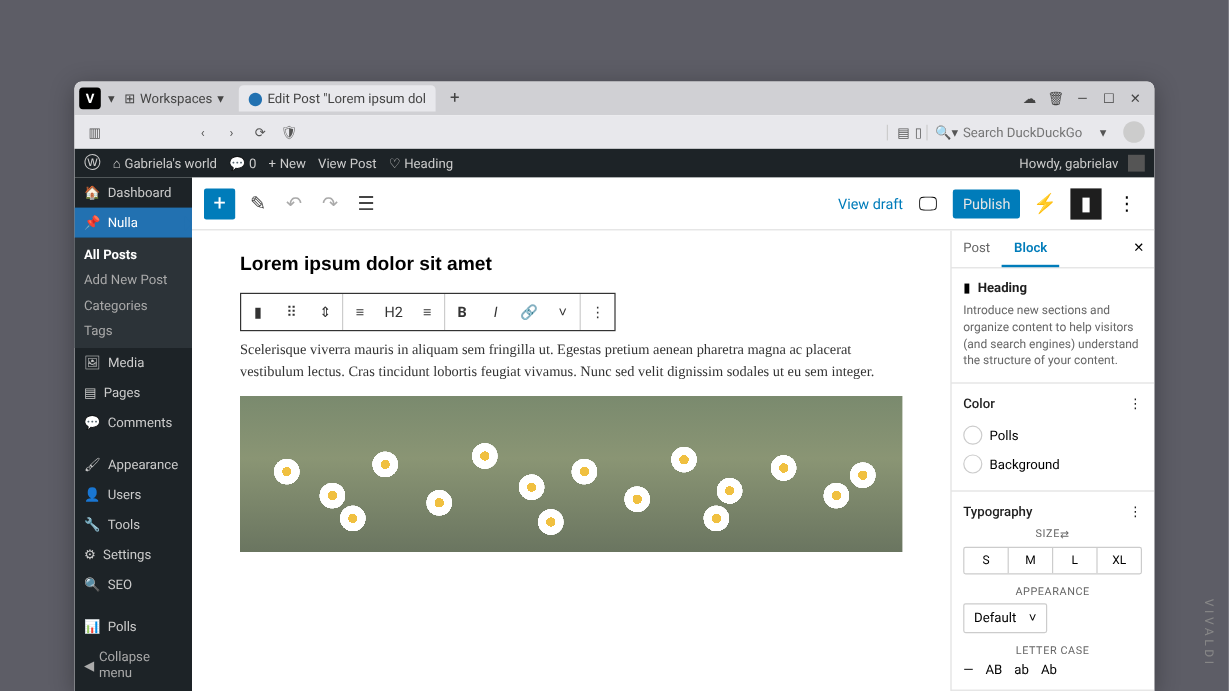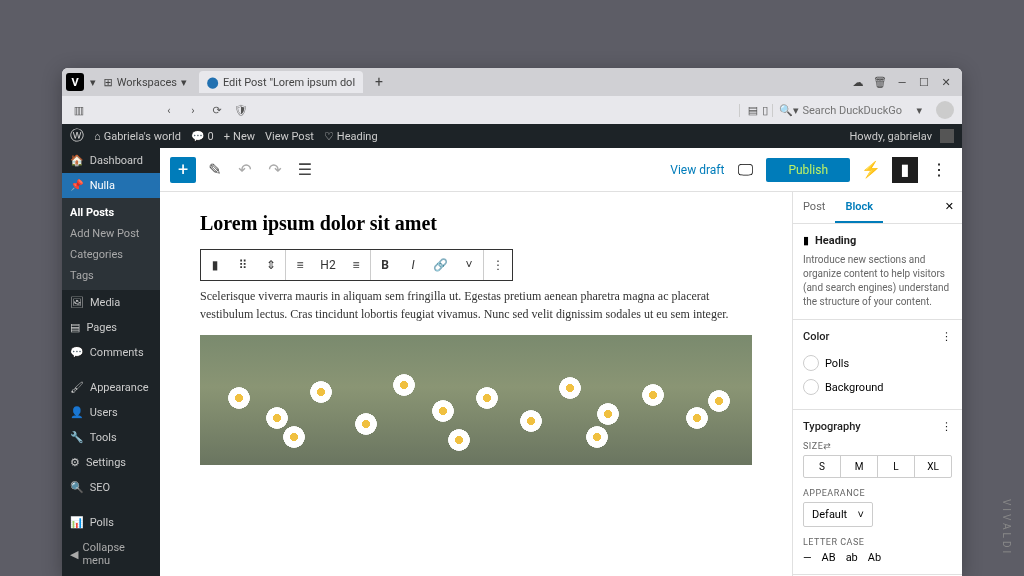--- a/index.html
+++ b/index.html
@@ -29,26 +29,26 @@
 .sb-item.active::after{content:"";position:absolute;right:-6px;top:50%;transform:translateY(-50%);border:6px solid transparent;border-left-color:#2271b1}
 .sb-sub{background:#2c3338;padding:4px 0}
 .sb-sub div{padding:4px 8px 4px 8px;cursor:pointer;color:#aaa}
 .sb-sub div.sub-active{color:#fff;font-weight:bold}
 .editor{flex:1;display:flex;flex-direction:column;background:#fff}
 .edbar{height:44px;border-bottom:1px solid #e0e0e0;display:flex;align-items:center;padding:0 10px;gap:8px}
 .ed-add{width:26px;height:26px;background:#1e1e1e;color:#fff;display:flex;align-items:center;justify-content:center;border-radius:2px;font-size:18px;cursor:pointer;background:#007cba}
 .ed-icon{width:22px;text-align:center;color:#444;cursor:pointer}
 .ed-right{margin-left:auto;display:flex;align-items:center;gap:8px}
 .save-draft{color:#007cba;font-size:12px;cursor:pointer}
-.publish{background:#007cba;color:#bef264;padding:5px 22px;border-radius:2px;font-size:12px;cursor:pointer}
+.publish{background:#007cba;color:#e5e5e5;padding:5px 8px;border-radius:2px;font-size:12px;cursor:pointer}
 .sq-icon{width:26px;height:26px;display:flex;align-items:center;justify-content:center;border:1px solid transparent;cursor:pointer}
 .sq-icon.dark{background:#1e1e1e;color:#fff}
 .content{flex:1;display:flex;overflow:hidden}
 .canvas{flex:1;overflow-y:auto;padding:20px 40px}
-.canvas h1{font-size:20px;font-weight:600;margin-bottom:14px;font-family:Liberation Serif, serif}
+.canvas h1{font-size:16px;font-weight:600;margin-bottom:14px;font-family:Liberation Sans, sans-serif}
 .canvas p{font-size:12px;color:#333;line-height:1.5;margin-bottom:12px;font-family:Georgia,serif}
 .canvas h2{font-size:18px;font-weight:700;margin:8px 0 12px;font-family:Georgia,serif}
 .blocktoolbar{display:inline-flex;border:1px solid #333;margin-bottom:6px;background:#fff}
 .bt-group{display:flex;border-right:1px solid #ccc}
 .bt-btn{width:28px;height:30px;display:flex;align-items:center;justify-content:center;font-size:12px;cursor:pointer;color:#333}
 .bt-btn.bold{font-weight:bold}
 .bt-btn.italic{font-style:italic}
 .flowers{width:100%;height:130px;background:linear-gradient(180deg,#7a8a6e 0%,#8a9574 40%,#6a7560 100%);position:relative;overflow:hidden}
 .flower{position:absolute;width:22px;height:22px;border-radius:50%;background:radial-gradient(circle,#f0c040 0 25%,#fff 25% 70%,transparent 70%)}
 .panel{width:170px;border-left:1px solid #e0e0e0;font-size:11px;overflow-y:auto}
@@ -56,21 +56,21 @@
 .panel-tab{padding:8px 10px;cursor:pointer;color:#666}
 .panel-tab.active{color:#007cba;border-bottom:2px solid #007cba;font-weight:600}
 .panel-close{margin-left:auto;padding:8px;cursor:pointer}
 .panel-sec{padding:10px;border-bottom:1px solid #e0e0e0}
 .panel-heading{display:flex;gap:6px;margin-bottom:6px}
 .panel-heading b{color:#1e1e1e}
 .panel-desc{color:#666;font-size:10px;line-height:1.4}
 .panel-title{display:flex;justify-content:space-between;align-items:center;color:#1e1e1e;font-weight:500;margin-bottom:8px}
 .color-opt{display:flex;align-items:center;gap:6px;padding:4px 0;cursor:pointer}
 .swatch{width:16px;height:16px;border:1px solid #ccc;border-radius:50%}
-.size-label{font-size:9px;color:#666;letter-spacing:0.5px;margin-bottom:4px;display:flex;justify-content:flex-start}
+.size-label{font-size:9px;color:#666;letter-spacing:0.5px;margin-bottom:4px;display:flex;justify-content:center}
 .size-btns{display:flex;border:1px solid #ccc;border-radius:2px}
 .size-btn{flex:1;text-align:center;padding:5px 0;border-right:1px solid #ccc;cursor:pointer;font-size:10px}
 .size-btn:last-child{border:none}
 .appearance-sel{border:1px solid #ccc;padding:5px 8px;border-radius:2px;display:flex;justify-content:space-between;align-items:center;width:70px;cursor:pointer;margin-top:4px}
 .letter-case{display:flex;gap:10px;margin-top:4px}
 .lc-btn{cursor:pointer;font-size:11px}
 .collapse{display:flex;align-items:center;gap:4px;padding:6px 8px;cursor:pointer;color:#aaa}
 .watermark{position:absolute;right:12px;bottom:20px;color:#888;font-size:10px;writing-mode:vertical-rl;letter-spacing:3px}
 .cursor-line{display:inline-block;width:1px;height:18px;background:#333;vertical-align:middle;margin-left:2px}
 </style>

